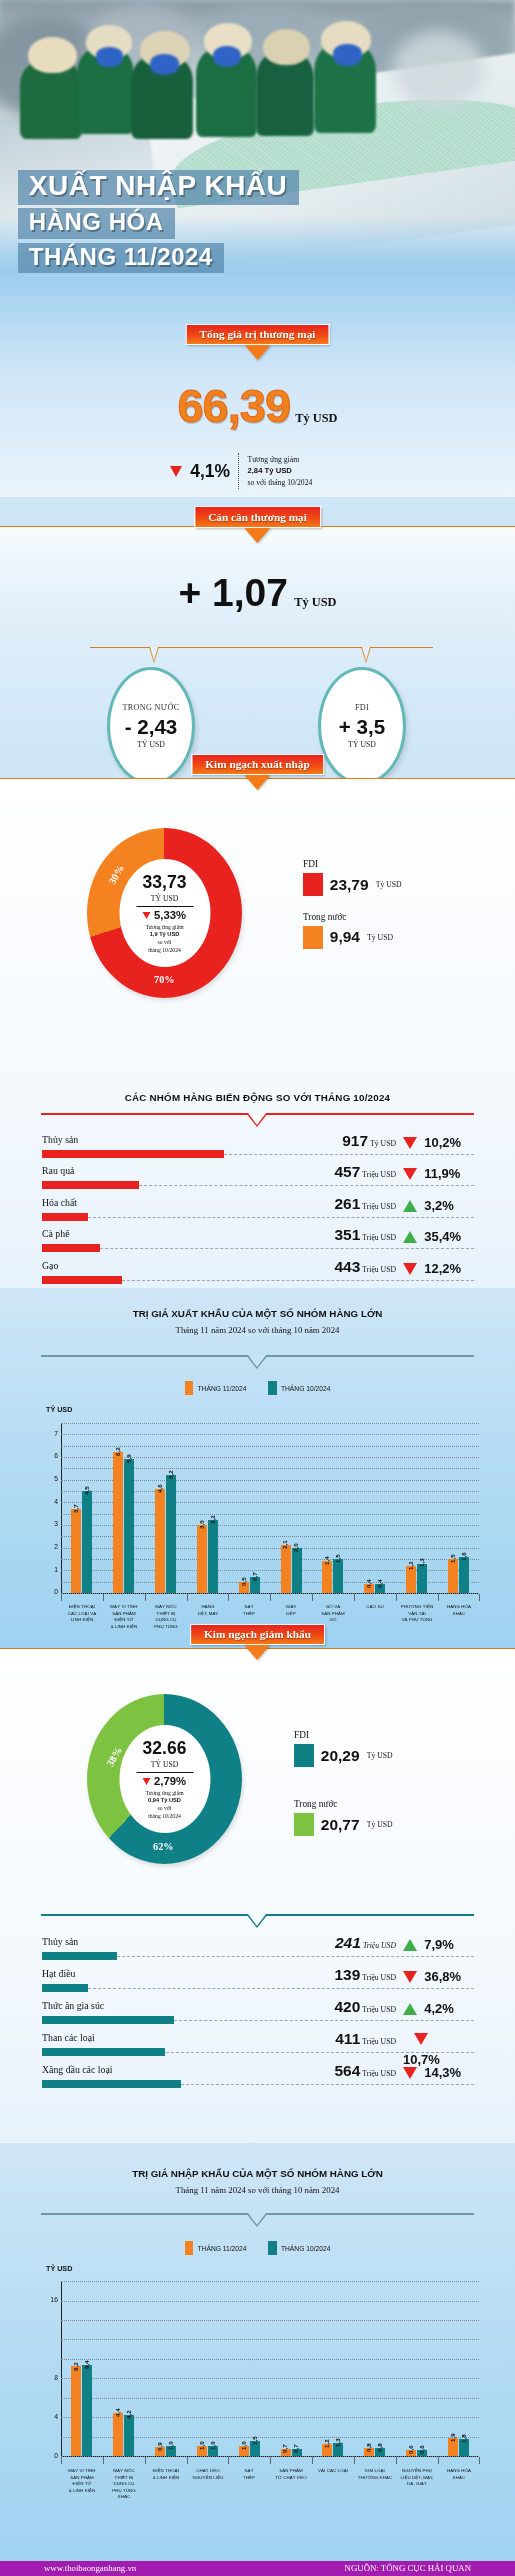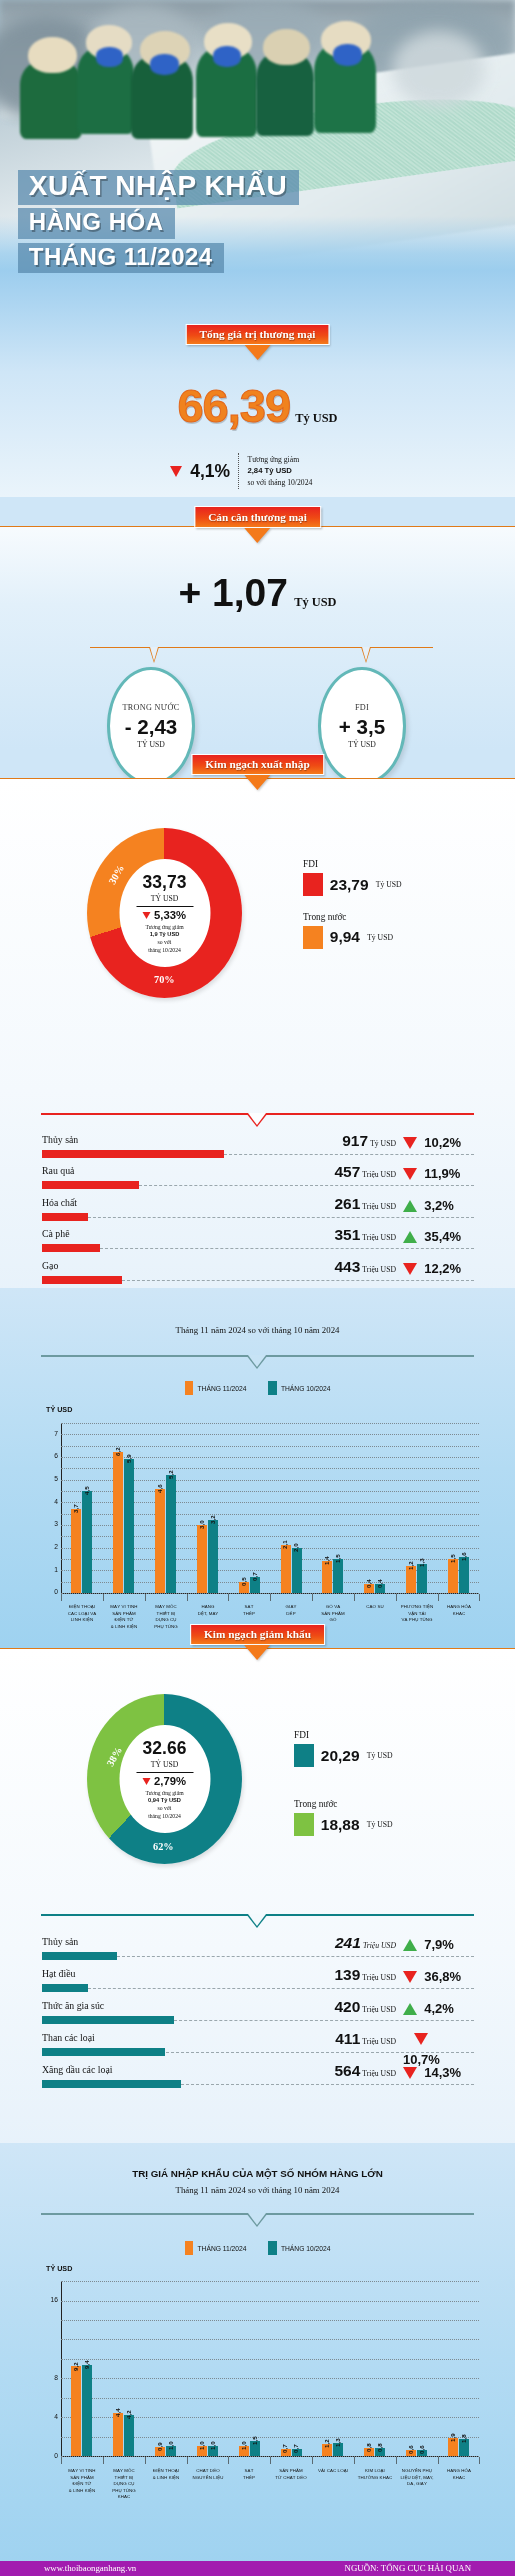--- a/index.html
+++ b/index.html
@@ -269,20 +269,21 @@
       <div style="margin-bottom:4.1px;">
         <span class="lg-name">Trong nước</span>
       </div>
       <div style="display:flex;align-items:center;gap:7.2px;">
         <span class="lg-sw" id="exp-sw1" style="background: rgb(245, 130, 32);"></span>
         <span class="lg-val">9,94</span>
         <span class="crow-unit">Tỷ USD</span>
       </div>
     </div>
 
+    <div class="sec-head" style="position:absolute;left:0;top:313px;width:515px;">CÁC NHÓM HÀNG BIẾN ĐỘNG SO VỚI THÁNG 10/2024</div>
     <div style="position:absolute;left:41px;top:334px;width:433px;height:1.5px;background:#e8231f;"></div>
     <div style="position:absolute;left:246px;top:334px;width:0;height:0;border-left:11.3px solid transparent;border-right:11.3px solid transparent;border-top:14px solid #e8231f;"></div>
     <div style="position:absolute;left:248px;top:334px;width:0;height:0;border-left:9.8px solid transparent;border-right:9.8px solid transparent;border-top:12.4px solid #fcfeff;"></div>
 
     <div id="export-groups" style="position:absolute;left:0;top:355px;width:515px;">
         <div style="position: absolute; left: 0px; top: 0px; width: 515px; height: 31px;">
           <div class="crow-name" style="position:absolute;left:42px;top:0;">Thủy sản</div>
           <div class="crow-bar" style="position:absolute;left:42px;top:15.5px;width:182px;background:#e8231f;"></div>
           <div class="dash" style="position:absolute;left:224px;top:19.6px;width:250px;"></div>
           <div style="position:absolute;left:303px;top:-2.1px;text-align:right;width:93px;"><span class="crow-val">917</span> <span class="crow-unit">Tỷ USD</span></div>
@@ -328,20 +329,21 @@
           <div style="position:absolute;left:303px;top:-2.1px;text-align:right;width:93px;"><span class="crow-val">443</span> <span class="crow-unit">Triệu USD</span></div>
           <div style="position:absolute;left:403px;top:1px;display:flex;align-items:center;gap:7.2px;">
             <span class="tri-down" style="border-left-width:7.2px;border-right-width:7.2px;border-top-width:12.4px;"></span>
             <span class="crow-pct">12,2%</span>
           </div>
         </div>
       </div>
   </div>
 
   <div class="band-blue2" style="top:1288px;height:361px;">
+    <div class="ch-title" style="position:absolute;left:0;top:19.6px;width:515px;">TRỊ GIÁ XUẤT KHẨU CỦA MỘT SỐ NHÓM HÀNG LỚN</div>
     <div class="ch-sub" style="position:absolute;left:0;top:35px;width:515px;">Tháng 11 năm 2024 so với tháng 10 năm 2024</div>
     <div style="position:absolute;left:41px;top:67px;width:433px;height:1.5px;background:#6d9aa0;"></div>
     <div style="position:absolute;left:246px;top:67px;width:0;height:0;border-left:11.3px solid transparent;border-right:11.3px solid transparent;border-top:14px solid #6d9aa0;"></div>
     <div style="position:absolute;left:248px;top:67px;width:0;height:0;border-left:9.8px solid transparent;border-right:9.8px solid transparent;border-top:12.4px solid #c7e3f5;"></div>
 
     <div class="ch-leg" style="position:absolute;left:0;top:93px;width:515px;">
       <div class="i">
           <span class="sw" id="exch-sw0" style="background: rgb(245, 130, 32);"></span>
         <span class="tx">THÁNG 11/2024</span>
         </div>
@@ -477,21 +479,21 @@
       <div style="display:flex;align-items:center;gap:7.2px;margin-bottom:32px;">
         <span class="lg-sw" id="imp-sw0" style="background: rgb(14, 128, 134);"></span>
         <span class="lg-val">20,29</span>
         <span class="crow-unit">Tỷ USD</span>
       </div>
       <div style="margin-bottom:4.1px;">
         <span class="lg-name">Trong nước</span>
       </div>
       <div style="display:flex;align-items:center;gap:7.2px;">
         <span class="lg-sw" id="imp-sw1" style="background: rgb(126, 194, 66);"></span>
-        <span class="lg-val">18,88</span>
+        <span class="lg-val">20,77</span>
         <span class="crow-unit">Tỷ USD</span>
       </div>
     </div>
 
     <div style="position:absolute;left:41px;top:265px;width:433px;height:1.5px;background:#0e8086;"></div>
     <div style="position:absolute;left:246px;top:265px;width:0;height:0;border-left:11.3px solid transparent;border-right:11.3px solid transparent;border-top:14px solid #0e8086;"></div>
     <div style="position:absolute;left:248px;top:265px;width:0;height:0;border-left:9.8px solid transparent;border-right:9.8px solid transparent;border-top:12.4px solid #f3f9fd;"></div>
 
     <div id="import-groups" style="position:absolute;left:0;top:287px;width:515px;">
         <div style="position: absolute; left: 0px; top: 0px; width: 515px; height: 32px;">

